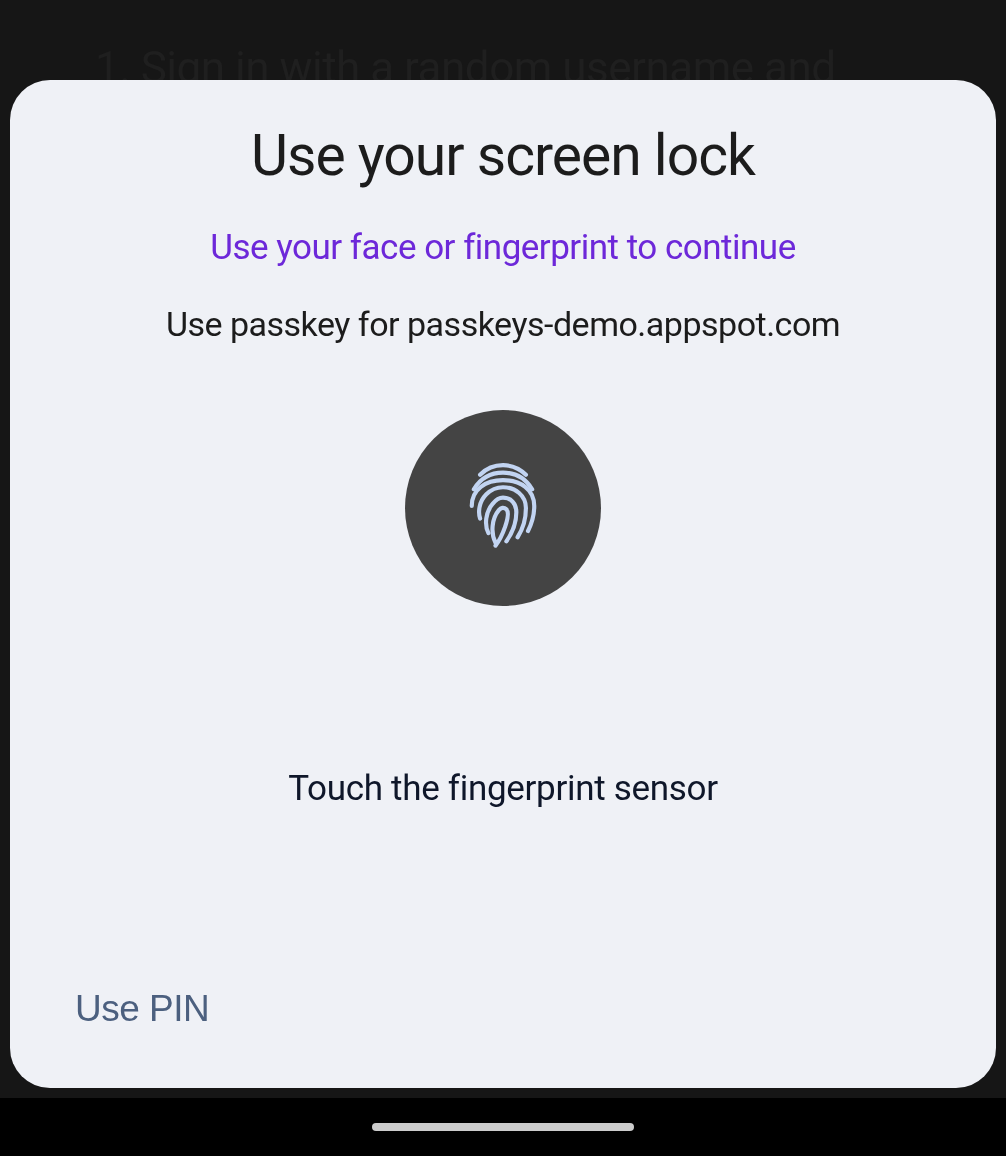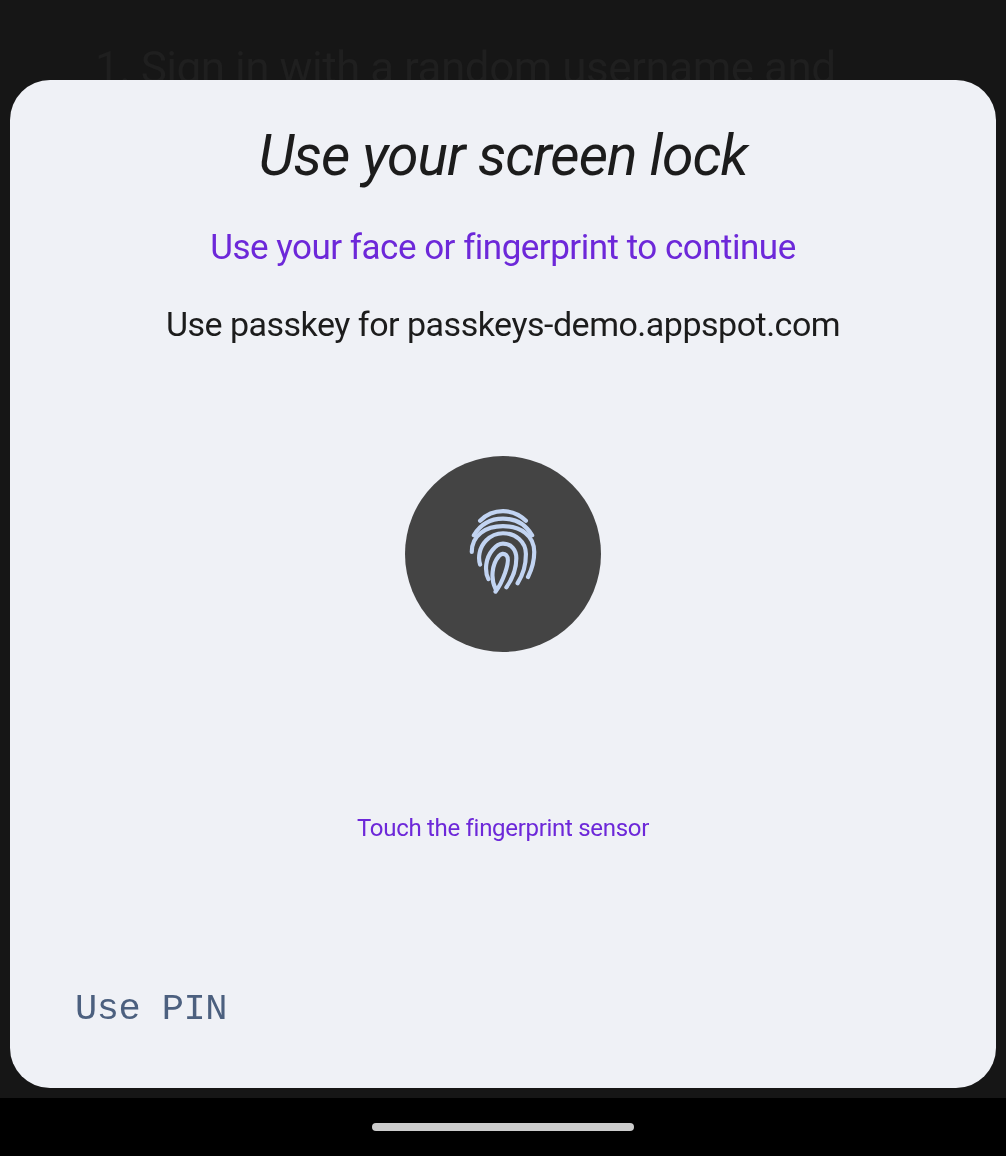--- a/index.html
+++ b/index.html
@@ -39,74 +39,73 @@
       align-items: center;
       padding-top: 42px;
     }
     
     .title {
       font-size: 57px;
       font-weight: 400;
       color: #1c1c1c;
       letter-spacing: -1px;
       margin-bottom: 38px;
-      font-style: italic;
     }
     
     .subtitle {
       font-size: 35px;
       font-weight: 400;
       color: #6d28d9;
       letter-spacing: -0.5px;
       margin-bottom: 36px;
     }
     
     .passkey-text {
       font-size: 34px;
       font-weight: 400;
       color: #1c1c1c;
       letter-spacing: -0.5px;
-      margin-bottom: 112px;
+      margin-bottom: 66px;
     }
     
     .fingerprint-circle {
       width: 196px;
       height: 196px;
       border-radius: 50%;
       background: #444444;
       display: flex;
       align-items: center;
       justify-content: center;
       margin-bottom: 162px;
     }
     
     .fingerprint-icon {
       width: 100px;
       height: 100px;
     }
     
     .hint {
-      font-size: 24px;
+      font-size: 35px;
       font-weight: 400;
-      color: #6d28d9;
+      color: #0f172a;
       letter-spacing: -0.3px;
     }
     
     .use-pin {
       position: absolute;
       bottom: 58px;
       left: 65px;
       font-size: 37px;
       font-weight: 500;
       color: #4c607f;
       letter-spacing: -0.5px;
       background: none;
       border: none;
       cursor: pointer;
-      font-family: Liberation Mono, monospace;
+      font-family: Liberation Sans, sans-serif;
     }
     
     .nav-bar {
       position: absolute;
       bottom: 0;
       left: 0;
       right: 0;
       height: 58px;
       background: #000;
       display: flex;

